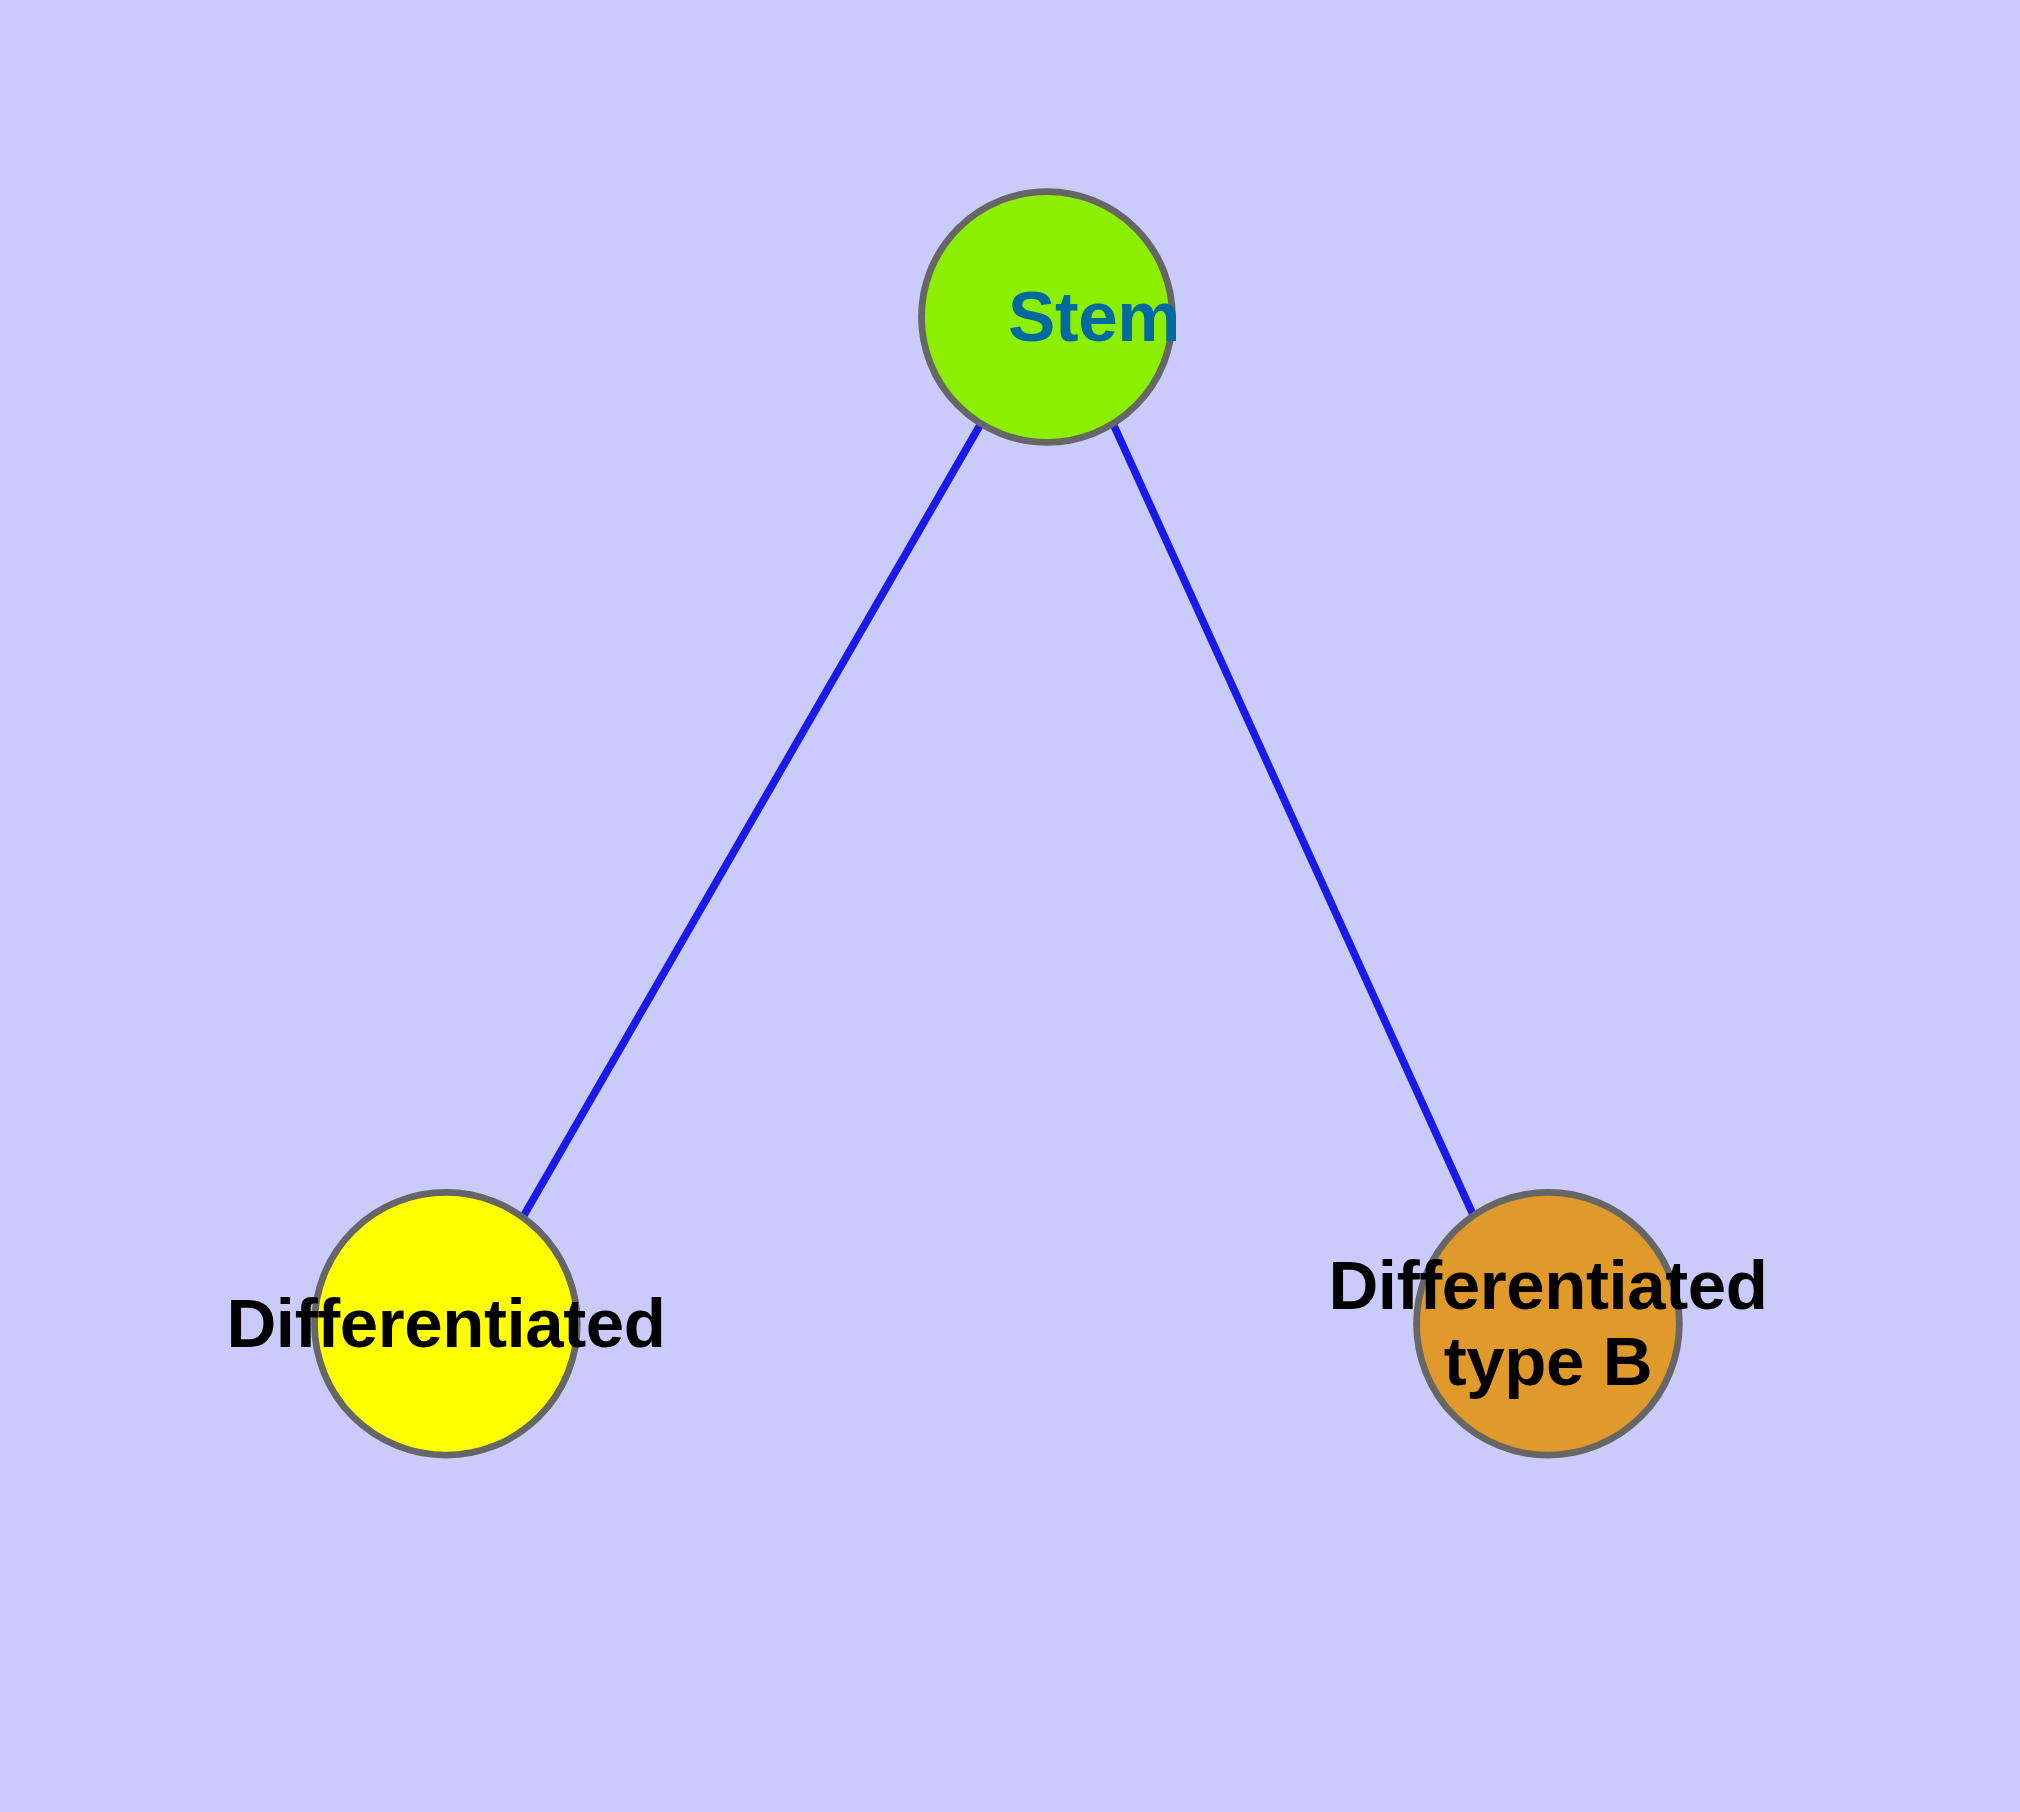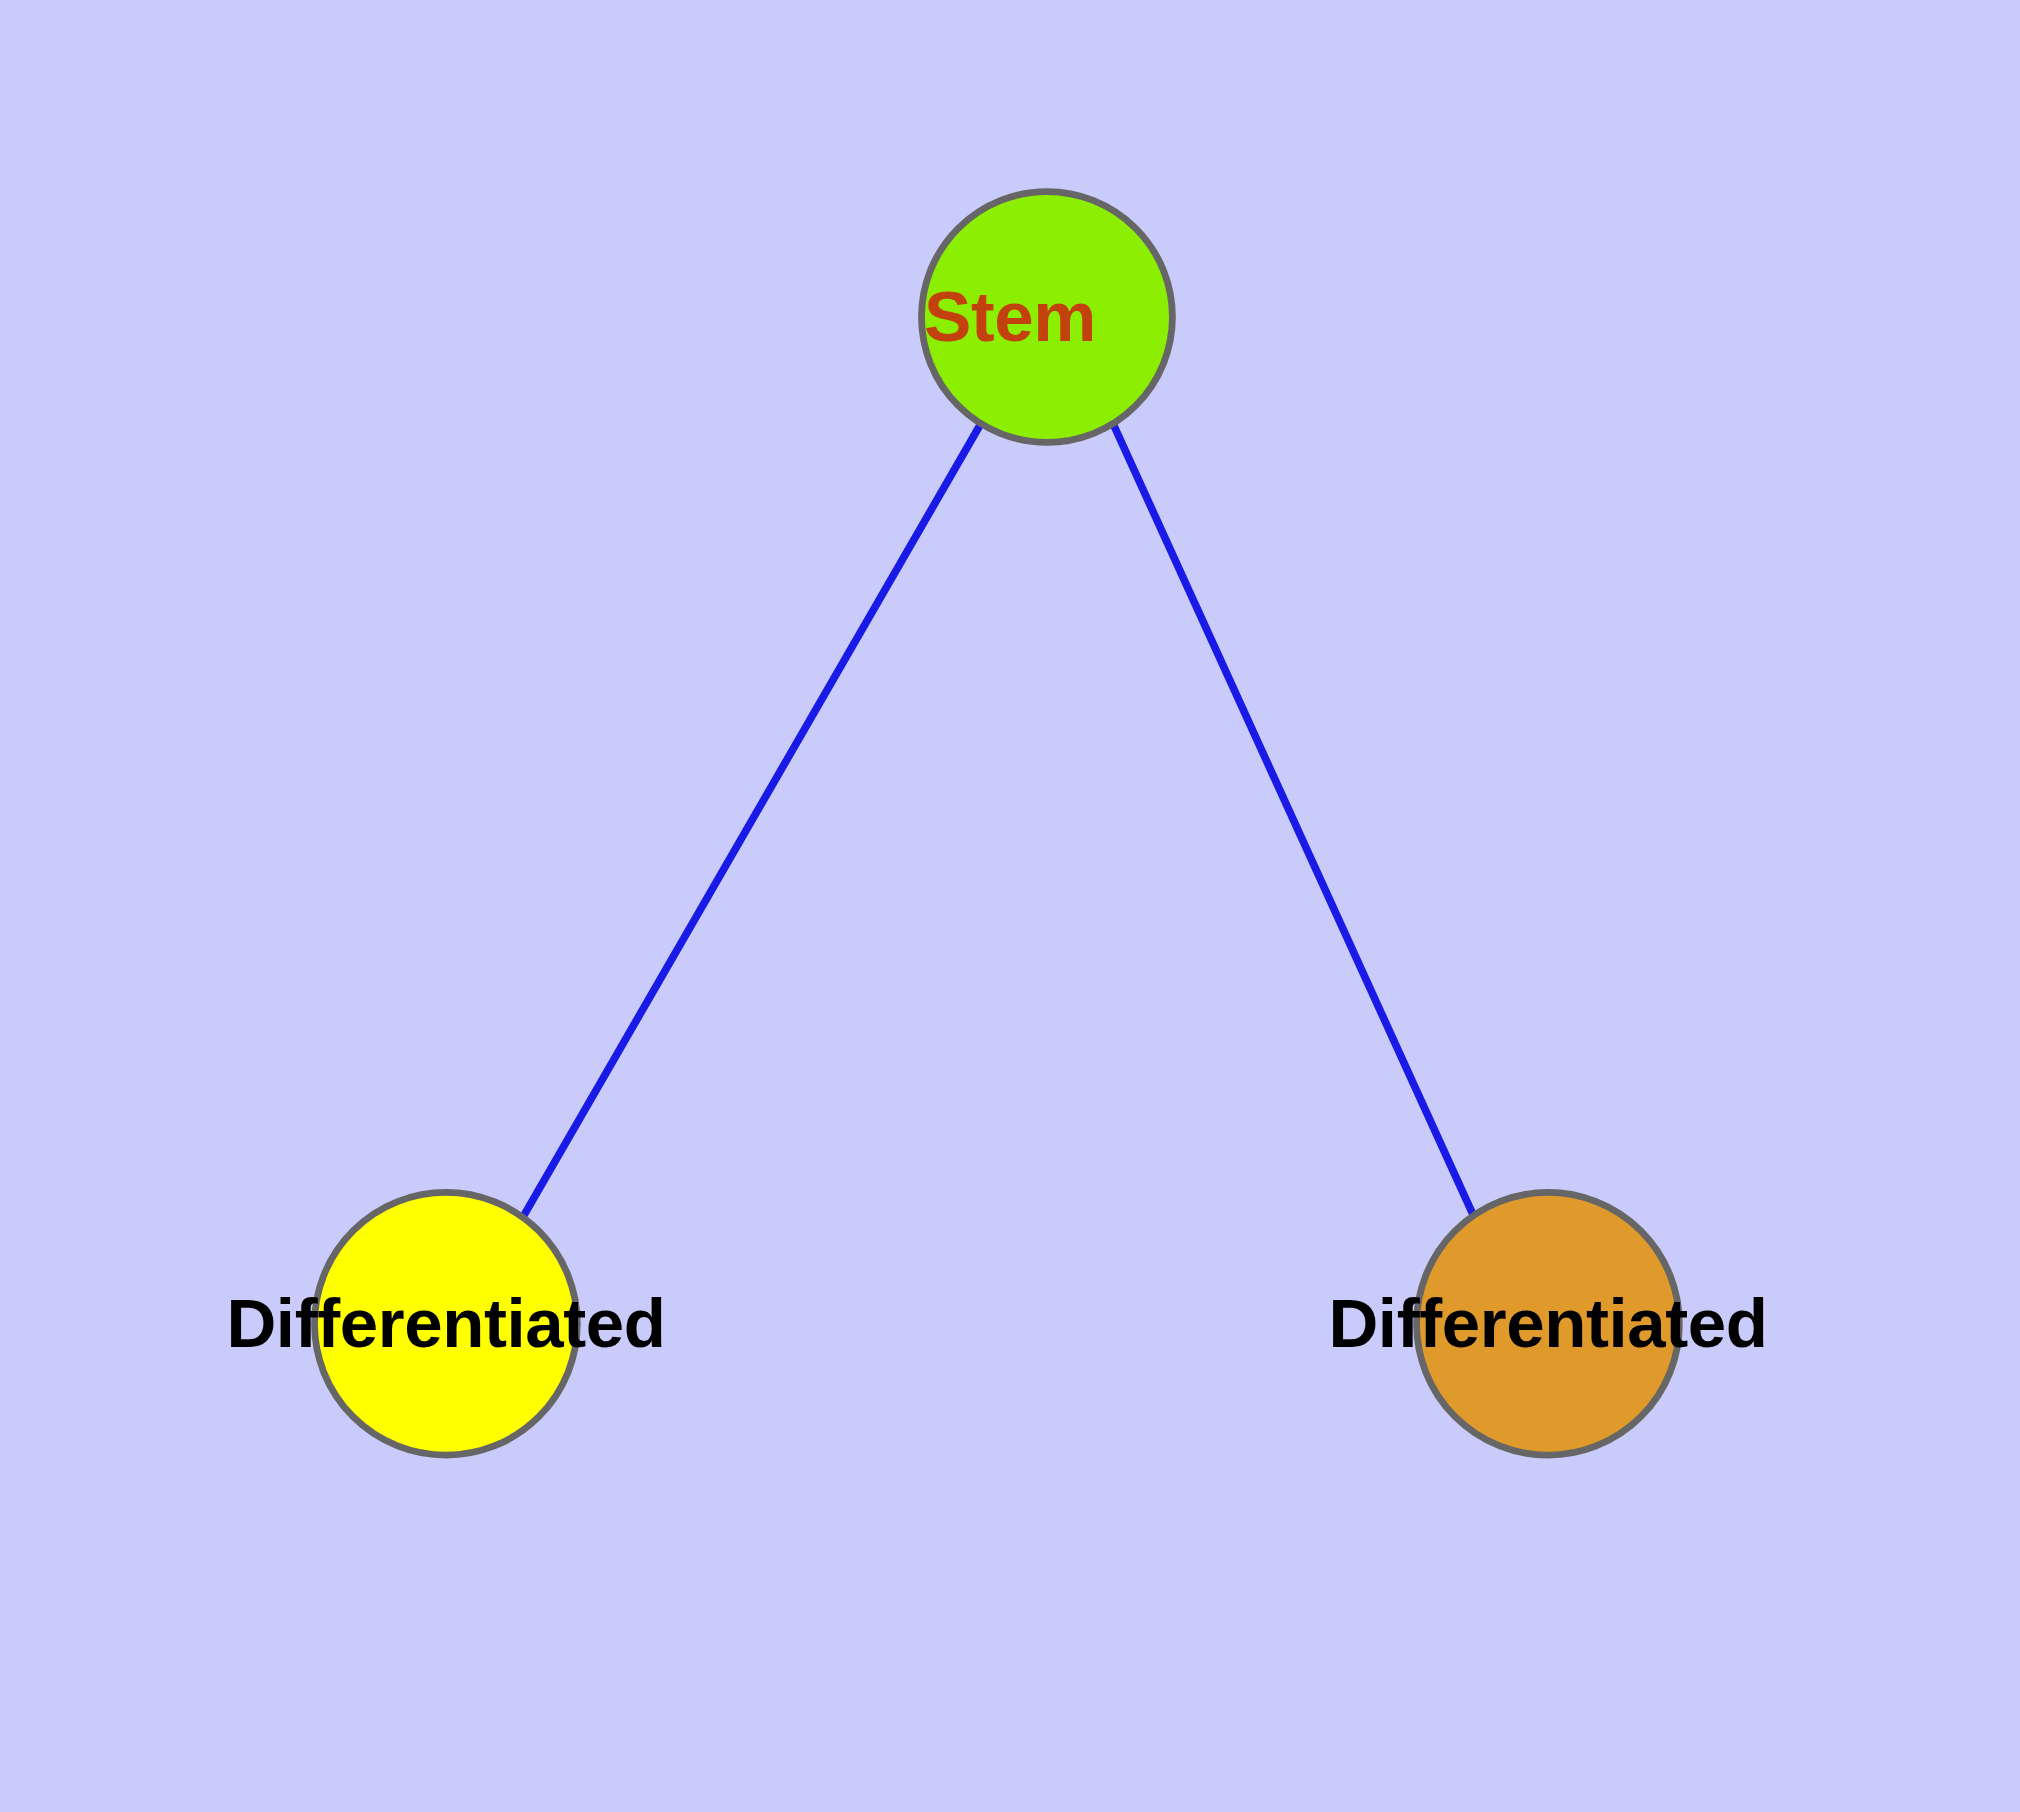--- a/index.html
+++ b/index.html
@@ -53,19 +53,19 @@
         <line x1="1313" y1="500" x2="1738" y2="1434" stroke="#1A1AE6" stroke-width="9" stroke-linecap="butt"></line>
       </g>
     <g id="nodes-group">
         <circle cx="1235" cy="374" r="148" fill="#8CEE00" stroke="#666666" stroke-width="8"></circle>
         <circle cx="526" cy="1562" r="155" fill="#FFFF00" stroke="#666666" stroke-width="8"></circle>
         <circle cx="1826" cy="1562" r="155" fill="#E09A2B" stroke="#666666" stroke-width="8"></circle>
       </g>
   </svg>
 
   <div id="labels-group">
-      <div class="node-label" style="left: 1010px; top: 317px; font-size: 71px; color: #c2410c;"><span class="lbl-line">Stem</span></div>
+      <div class="node-label" style="left: 1094px; top: 317px; font-size: 71px; color: #0369a1;"><span class="lbl-line">Stem</span></div>
       <div class="node-label" style="left: 446px; top: 1324px; font-size: 69px; color: rgb(0, 0, 0);"><span class="lbl-line">Differentiated</span></div>
-      <div class="node-label" style="left: 1548px; top: 1324px; font-size: 69px; color: rgb(0, 0, 0);"><span class="lbl-line">Differentiated</span></div>
+      <div class="node-label" style="left: 1548px; top: 1324px; font-size: 69px; color: rgb(0, 0, 0);"><span class="lbl-line">Differentiated</span><span class="lbl-line">type B</span></div>
     </div>
 
 </div>
 
 
 </body></html>

